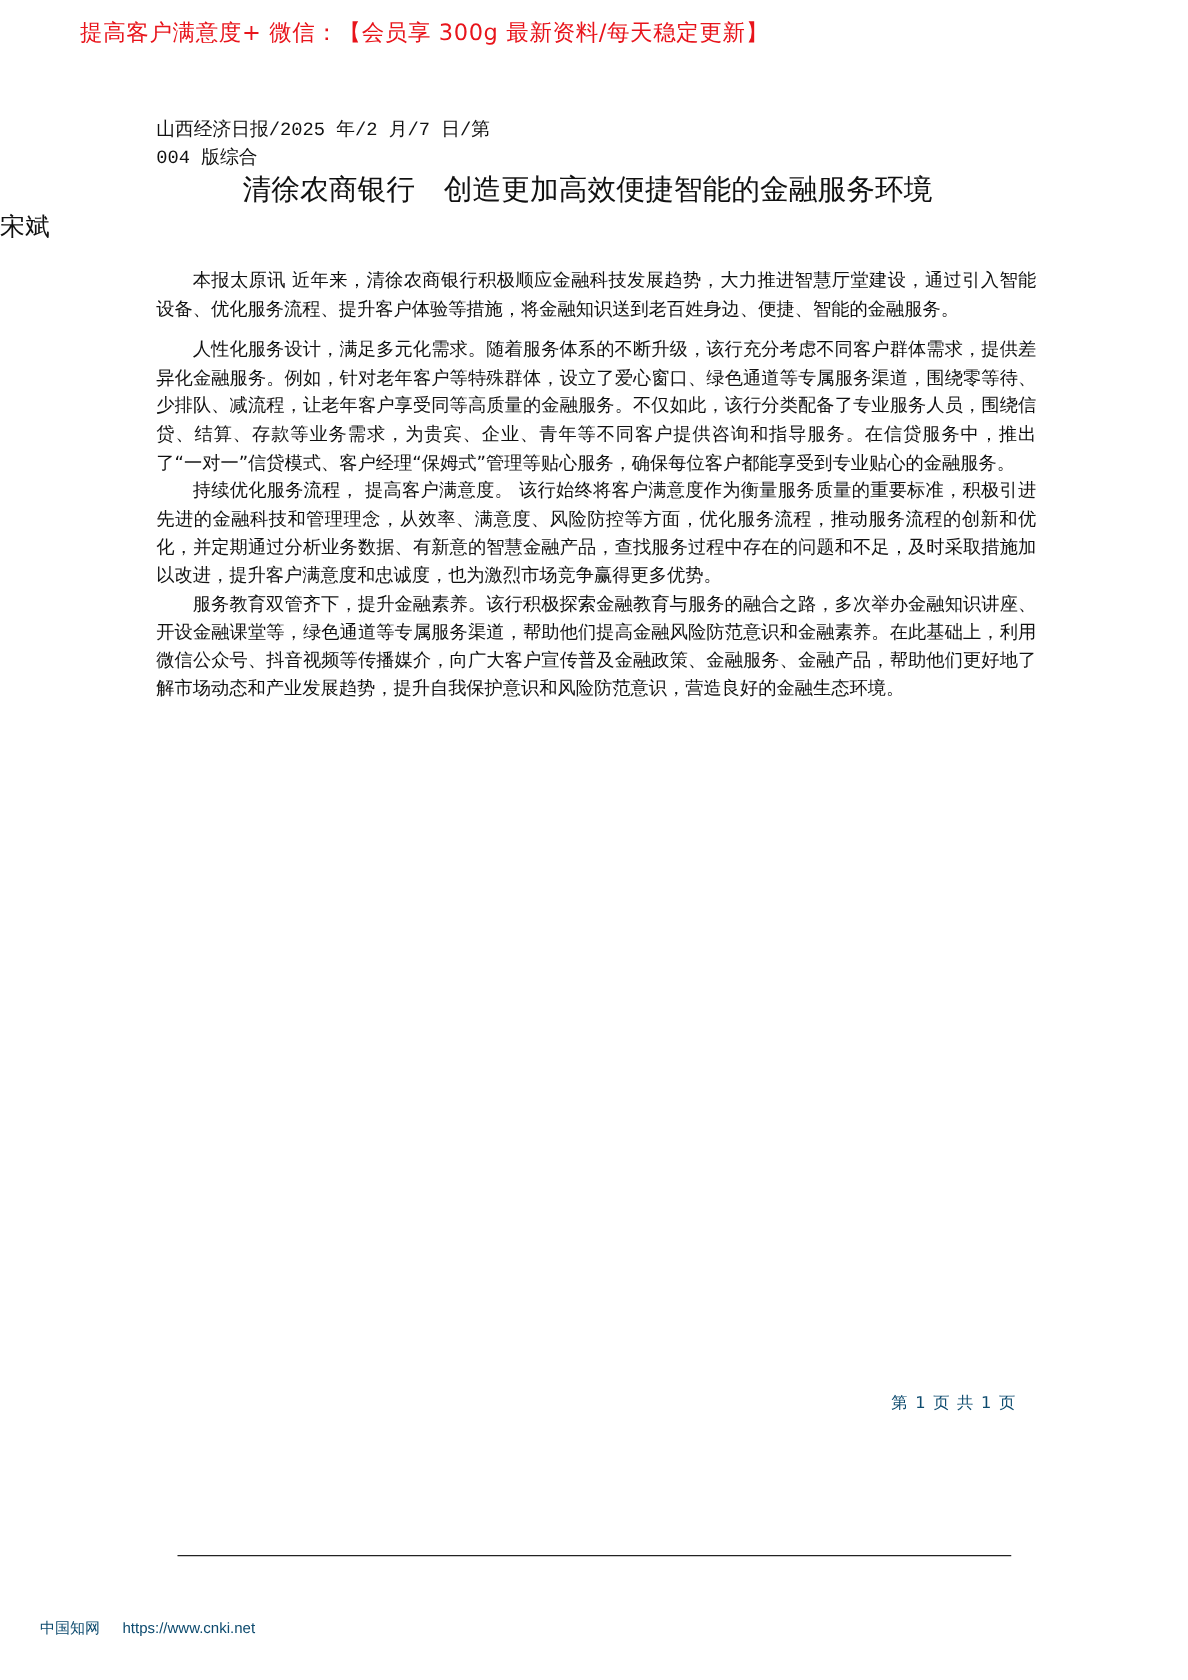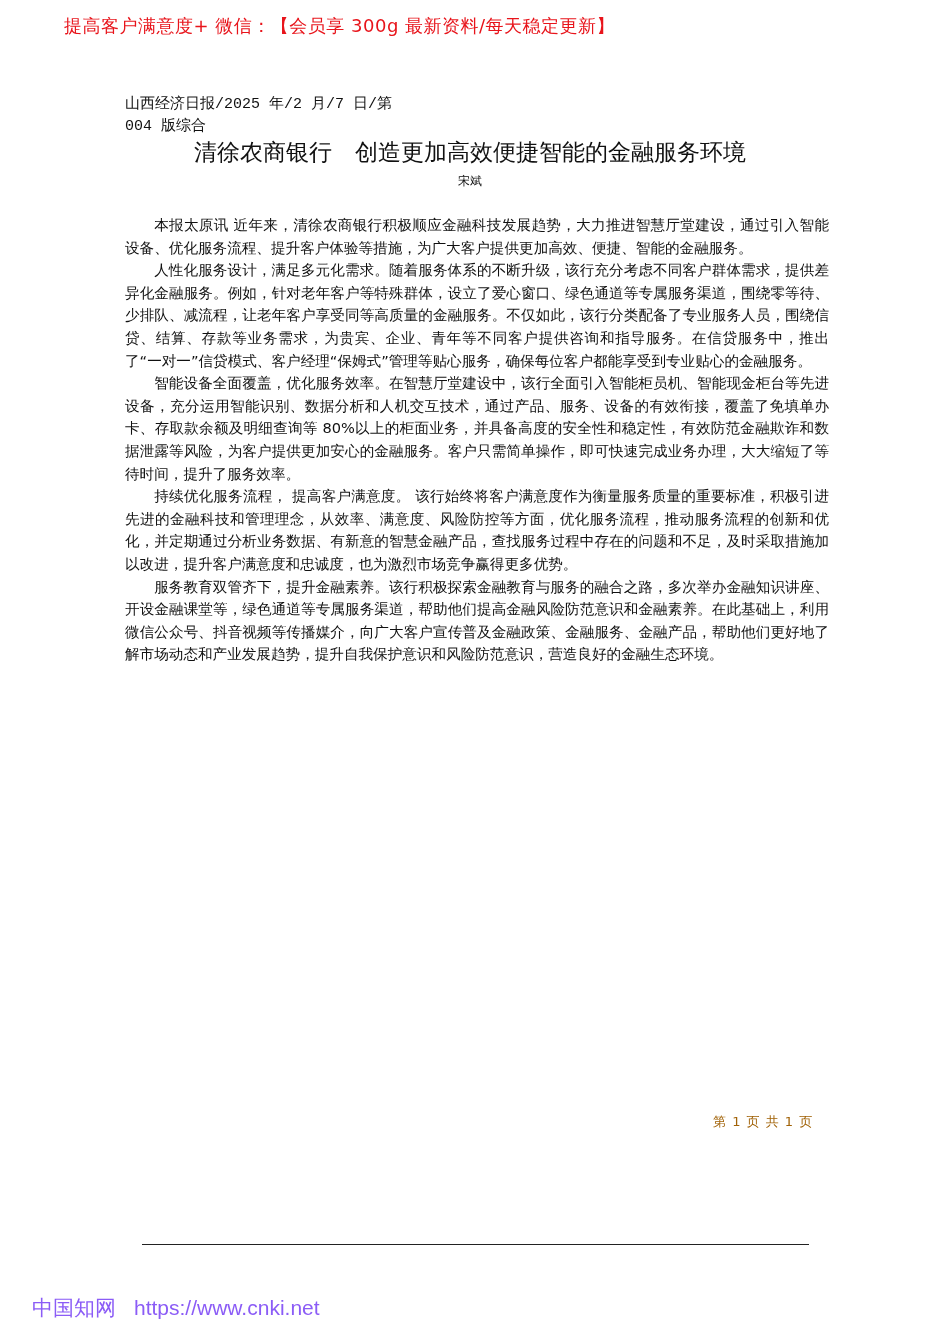--- a/index.html
+++ b/index.html
@@ -1,42 +1,41 @@
 <!DOCTYPE html>
 <html><head>
 <meta charset="utf-8">
 <style>
   html, body { margin: 0; padding: 0; background: #ffffff; }
   body { width: 950px; height: 1344px; position: relative; overflow: hidden; font-family: "DejaVu Sans", sans-serif; color: #111; }
   .promo { position: absolute; left: 64px; top: 14px; font-size: 18px; color: #e8141b; letter-spacing: 0.5px; white-space: nowrap; }
   .source { position: absolute; left: 125px; top: 94px; width: 300px; font-family: Liberation Mono, monospace; font-size: 15px; line-height: 22px; color: #111; }
   .title { position: absolute; left: 0; width: 940px; top: 136px; text-align: center; font-size: 23px; line-height: 32px; color: #111; }
-  .author { position: absolute; left: 0; width: 940px; top: 171px; text-align: center; font-size: 12px; line-height: 20px; }
+  .author { position: absolute; left: 0; width: 940px; top: 171px; text-align: left; font-size: 20px; line-height: 20px; }
   .body { position: absolute; left: 125px; top: 214px; width: 704px; font-size: 14.6px; line-height: 22.6px; text-align: justify; }
   .body p { margin: 0; text-indent: 2em; }
-  .body p.gap { }
-  .pageno { position: absolute; left: 713px; top: 1113px; font-size: 13px; color: #a16207; letter-spacing: 1px; }
+  .body p.gap { margin-top: 10px; }
+  .pageno { position: absolute; left: 713px; top: 1113px; font-size: 13px; color: #0c4a6e; letter-spacing: 1px; }
   .rule { position: absolute; left: 142px; top: 1244px; width: 667px; height: 1px; background: #222; }
-  .footer { position: absolute; left: 32px; top: 1294px; font-size: 21px; color: #8b5cf6; white-space: nowrap; }
+  .footer { position: absolute; left: 32px; top: 1294px; font-size: 12px; color: #0c4a6e; white-space: nowrap; }
   .footer .url { margin-left: 18px; font-family: "Liberation Sans", sans-serif; }
 </style>
 </head>
 <body>
 
 <div class="promo">提高客户满意度+ 微信：【会员享 300g 最新资料/每天稳定更新】</div>
 
 <div class="source">山西经济日报/2025 年/2 月/7 日/第 004 版综合</div>
 
 <div class="title">清徐农商银行　创造更加高效便捷智能的金融服务环境</div>
 <div class="author">宋斌</div>
 
 <div class="body">
-  <p>本报太原讯 近年来，清徐农商银行积极顺应金融科技发展趋势，大力推进智慧厅堂建设，通过引入智能设备、优化服务流程、提升客户体验等措施，为广大客户提供更加高效、便捷、智能的金融服务。</p>
+  <p>本报太原讯 近年来，清徐农商银行积极顺应金融科技发展趋势，大力推进智慧厅堂建设，通过引入智能设备、优化服务流程、提升客户体验等措施，将金融知识送到老百姓身边、便捷、智能的金融服务。</p>
   <p class="gap">人性化服务设计，满足多元化需求。随着服务体系的不断升级，该行充分考虑不同客户群体需求，提供差异化金融服务。例如，针对老年客户等特殊群体，设立了爱心窗口、绿色通道等专属服务渠道，围绕零等待、少排队、减流程，让老年客户享受同等高质量的金融服务。不仅如此，该行分类配备了专业服务人员，围绕信贷、结算、存款等业务需求，为贵宾、企业、青年等不同客户提供咨询和指导服务。在信贷服务中，推出了“一对一”信贷模式、客户经理“保姆式”管理等贴心服务，确保每位客户都能享受到专业贴心的金融服务。</p>
-  <p>智能设备全面覆盖，优化服务效率。在智慧厅堂建设中，该行全面引入智能柜员机、智能现金柜台等先进设备，充分运用智能识别、数据分析和人机交互技术，通过产品、服务、设备的有效衔接，覆盖了免填单办卡、存取款余额及明细查询等 80%以上的柜面业务，并具备高度的安全性和稳定性，有效防范金融欺诈和数据泄露等风险，为客户提供更加安心的金融服务。客户只需简单操作，即可快速完成业务办理，大大缩短了等待时间，提升了服务效率。</p>
   <p>持续优化服务流程， 提高客户满意度。 该行始终将客户满意度作为衡量服务质量的重要标准，积极引进先进的金融科技和管理理念，从效率、满意度、风险防控等方面，优化服务流程，推动服务流程的创新和优化，并定期通过分析业务数据、有新意的智慧金融产品，查找服务过程中存在的问题和不足，及时采取措施加以改进，提升客户满意度和忠诚度，也为激烈市场竞争赢得更多优势。</p>
   <p>服务教育双管齐下，提升金融素养。该行积极探索金融教育与服务的融合之路，多次举办金融知识讲座、开设金融课堂等，绿色通道等专属服务渠道，帮助他们提高金融风险防范意识和金融素养。在此基础上，利用微信公众号、抖音视频等传播媒介，向广大客户宣传普及金融政策、金融服务、金融产品，帮助他们更好地了解市场动态和产业发展趋势，提升自我保护意识和风险防范意识，营造良好的金融生态环境。</p>
 </div>
 
 <div class="pageno">第 1 页 共 1 页</div>
 
 <div class="rule"></div>
 
 <div class="footer">
   <span>中国知网</span><span class="url">https://www.cnki.net</span>

